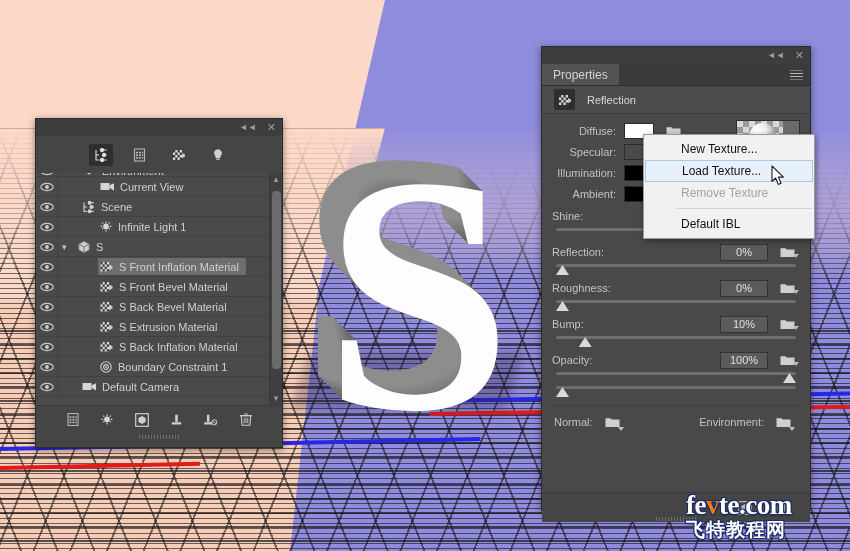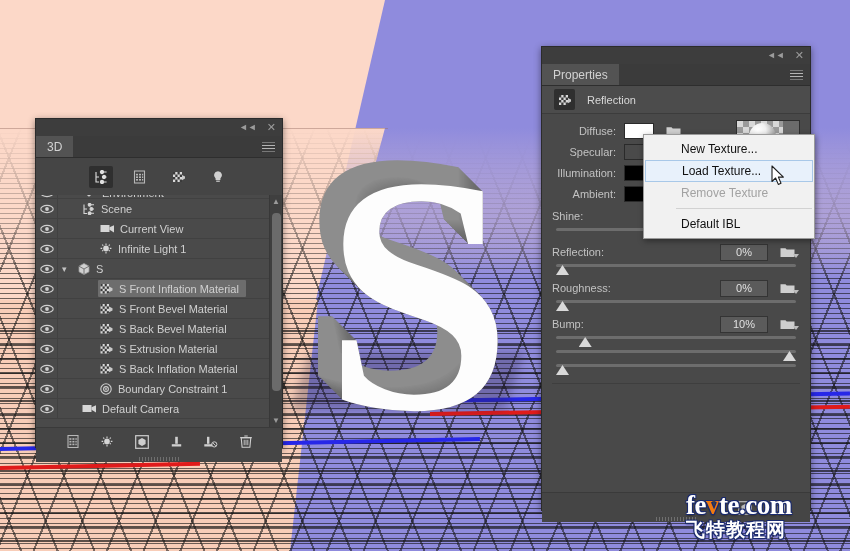--- a/index.html
+++ b/index.html
@@ -368,27 +368,20 @@
       <div class="s-extrude">S</div>
       <div class="s-front">S</div>
     </div>
   </div>
 
   <div class="panel" id="panel3d">
     <div class="panel-topbar">
       <span class="mini-btn">◄◄</span>
       <span class="mini-btn close">✕</span>
     </div>
-    <div class="tabrow">
-      <div class="tab">
-        <span>3D</span>
-      </div>
-      <div class="tabrow-rest"></div>
-      <div class="hamburger"></div>
-    </div>
 
     <div class="p3d-toolrow">
       <div class="p3d-tool active">
         <svg width="14" height="14" viewBox="0 0 14 14">
             <g fill="none" stroke="#e0e0e0" stroke-width="1.1">
           <path d="M2 2v10h3M2 7h3"></path>
               <circle cx="8" cy="2" r="1.6" fill="#e0e0e0"></circle>
           <circle cx="10" cy="7" r="1.6" fill="#e0e0e0"></circle>
               <circle cx="8" cy="12" r="1.6" fill="#e0e0e0"></circle>
           <path d="M9.6 2h3M11.6 7h1M9.6 12h3"></path>
@@ -458,52 +451,52 @@
             </div>
           </div>
           <div class="row">
             <div class="row-eye">
               <svg width="14" height="10" viewBox="0 0 14 10">
                 <ellipse cx="7" cy="5" rx="6.2" ry="3.6" fill="none" stroke="#cfcfcf" stroke-width="1.1"></ellipse>
                 <circle cx="7" cy="5" r="1.9" fill="#cfcfcf"></circle>
               </svg>
             </div>
             <div class="row-body">
+              <div class="row-label-box ind2">
+                <span style="display: inline-flex;">
+                  <svg width="14" height="11" viewBox="0 0 14 11">
+                    <rect x="0.5" y="2" width="9" height="7" fill="#d6d6d6"></rect>
+                    <path d="M9.5 4.3 L14 2.2 v7.2 L9.5 6.8z" fill="#d6d6d6"></path>
+                  </svg>
+                </span>
+                <span>Current View</span>
+              </div>
+            </div>
+          </div>
+          <div class="row">
+            <div class="row-eye">
+              <svg width="14" height="10" viewBox="0 0 14 10">
+                <ellipse cx="7" cy="5" rx="6.2" ry="3.6" fill="none" stroke="#cfcfcf" stroke-width="1.1"></ellipse>
+                <circle cx="7" cy="5" r="1.9" fill="#cfcfcf"></circle>
+              </svg>
+            </div>
+            <div class="row-body">
               <div class="row-label-box ind1">
                 <span style="display: inline-flex;">
                   <svg width="13" height="12" viewBox="0 0 13 12">
                     <g fill="none" stroke="#d6d6d6" stroke-width="1.1">
                       <path d="M2 1.5v9h3M2 6h3"></path>
                       <circle cx="7.6" cy="1.8" r="1.4" fill="#d6d6d6"></circle>
                       <circle cx="9.4" cy="6" r="1.4" fill="#d6d6d6"></circle>
                       <circle cx="7.6" cy="10.3" r="1.4" fill="#d6d6d6"></circle>
                       <path d="M9 1.8h3M10.8 6h1.2M9 10.3h3"></path>
                     </g>
                   </svg>
                 </span>
                 <span>Scene</span>
-              </div>
-            </div>
-          </div>
-          <div class="row">
-            <div class="row-eye">
-              <svg width="14" height="10" viewBox="0 0 14 10">
-                <ellipse cx="7" cy="5" rx="6.2" ry="3.6" fill="none" stroke="#cfcfcf" stroke-width="1.1"></ellipse>
-                <circle cx="7" cy="5" r="1.9" fill="#cfcfcf"></circle>
-              </svg>
-            </div>
-            <div class="row-body">
-              <div class="row-label-box ind2">
-                <span style="display: inline-flex;">
-                  <svg width="14" height="11" viewBox="0 0 14 11">
-                    <rect x="0.5" y="2" width="9" height="7" fill="#d6d6d6"></rect>
-                    <path d="M9.5 4.3 L14 2.2 v7.2 L9.5 6.8z" fill="#d6d6d6"></path>
-                  </svg>
-                </span>
-                <span>Current View</span>
               </div>
             </div>
           </div>
           <div class="row">
             <div class="row-eye">
               <svg width="14" height="10" viewBox="0 0 14 10">
                 <ellipse cx="7" cy="5" rx="6.2" ry="3.6" fill="none" stroke="#cfcfcf" stroke-width="1.1"></ellipse>
                 <circle cx="7" cy="5" r="1.9" fill="#cfcfcf"></circle>
               </svg>
             </div>
@@ -921,33 +914,61 @@
                 </svg>
                 <span class="caret-sm"></span>
               </span>
             </div>
             <div class="sl-track-wrap">
               <div class="sl-track"></div>
               <div class="sl-knob" style="left: calc(10% - 1.3px);"></div>
             </div>
           </div>
           <div class="sl-row">
+            <div class="sl-head">
+              <div class="sl-name">Opacity:</div>
+              <div class="sl-spacer"></div>
+              <div class="sl-field">100%</div>
+              <span class="sl-folder">
+                <svg width="15" height="12" viewBox="0 0 15 12">
+                  <path d="M0.5 2.2h5l1.2 1.4h7.8V11H0.5z" fill="#cfcfcf"></path>
+                </svg>
+                <span class="caret-sm"></span>
+              </span>
+            </div>
             <div class="sl-track-wrap">
               <div class="sl-track"></div>
               <div class="sl-knob" style="left: calc(100% - 13px);"></div>
             </div>
           </div>
           <div class="sl-row">
             <div class="sl-track-wrap">
               <div class="sl-track"></div>
               <div class="sl-knob" style="left: calc(0% + 0px);"></div>
             </div>
           </div>
         </div>
       <div class="pp-sep"></div>
+      <div class="pp-maps">
+        <span class="lbl">Normal:</span>
+        <span class="folder-btn">
+          <svg width="15" height="12" viewBox="0 0 15 12">
+              <path d="M0.5 2.2h5l1.2 1.4h7.8V11H0.5z" fill="#cfcfcf"></path>
+            </svg>
+          <span class="caret-sm"></span>
+        </span>
+        <span style="flex:1"></span>
+        <span class="lbl">Environment:</span>
+        <span class="folder-btn" style="margin-right:16px;">
+          <svg width="15" height="12" viewBox="0 0 15 12">
+              <path d="M0.5 2.2h5l1.2 1.4h7.8V11H0.5z" fill="#cfcfcf"></path>
+            </svg>
+          <span class="caret-sm"></span>
+        </span>
+      </div>
 
       <div class="pp-footer" id="pp-footer">
           <div style="display: flex; align-items: center; opacity: 0.85;">
             <span style="display:inline-flex">
               <svg width="14" height="14" viewBox="0 0 14 14">
                 <rect x="0.7" y="0.7" width="12.6" height="12.6" fill="none" stroke="#cfcfcf" stroke-width="1.2"></rect>
                 <path d="M7 3 L10.6 5 v4 L7 11 L3.4 9 V5 Z" fill="#cfcfcf"></path>
               </svg>
             </span>
           </div>

